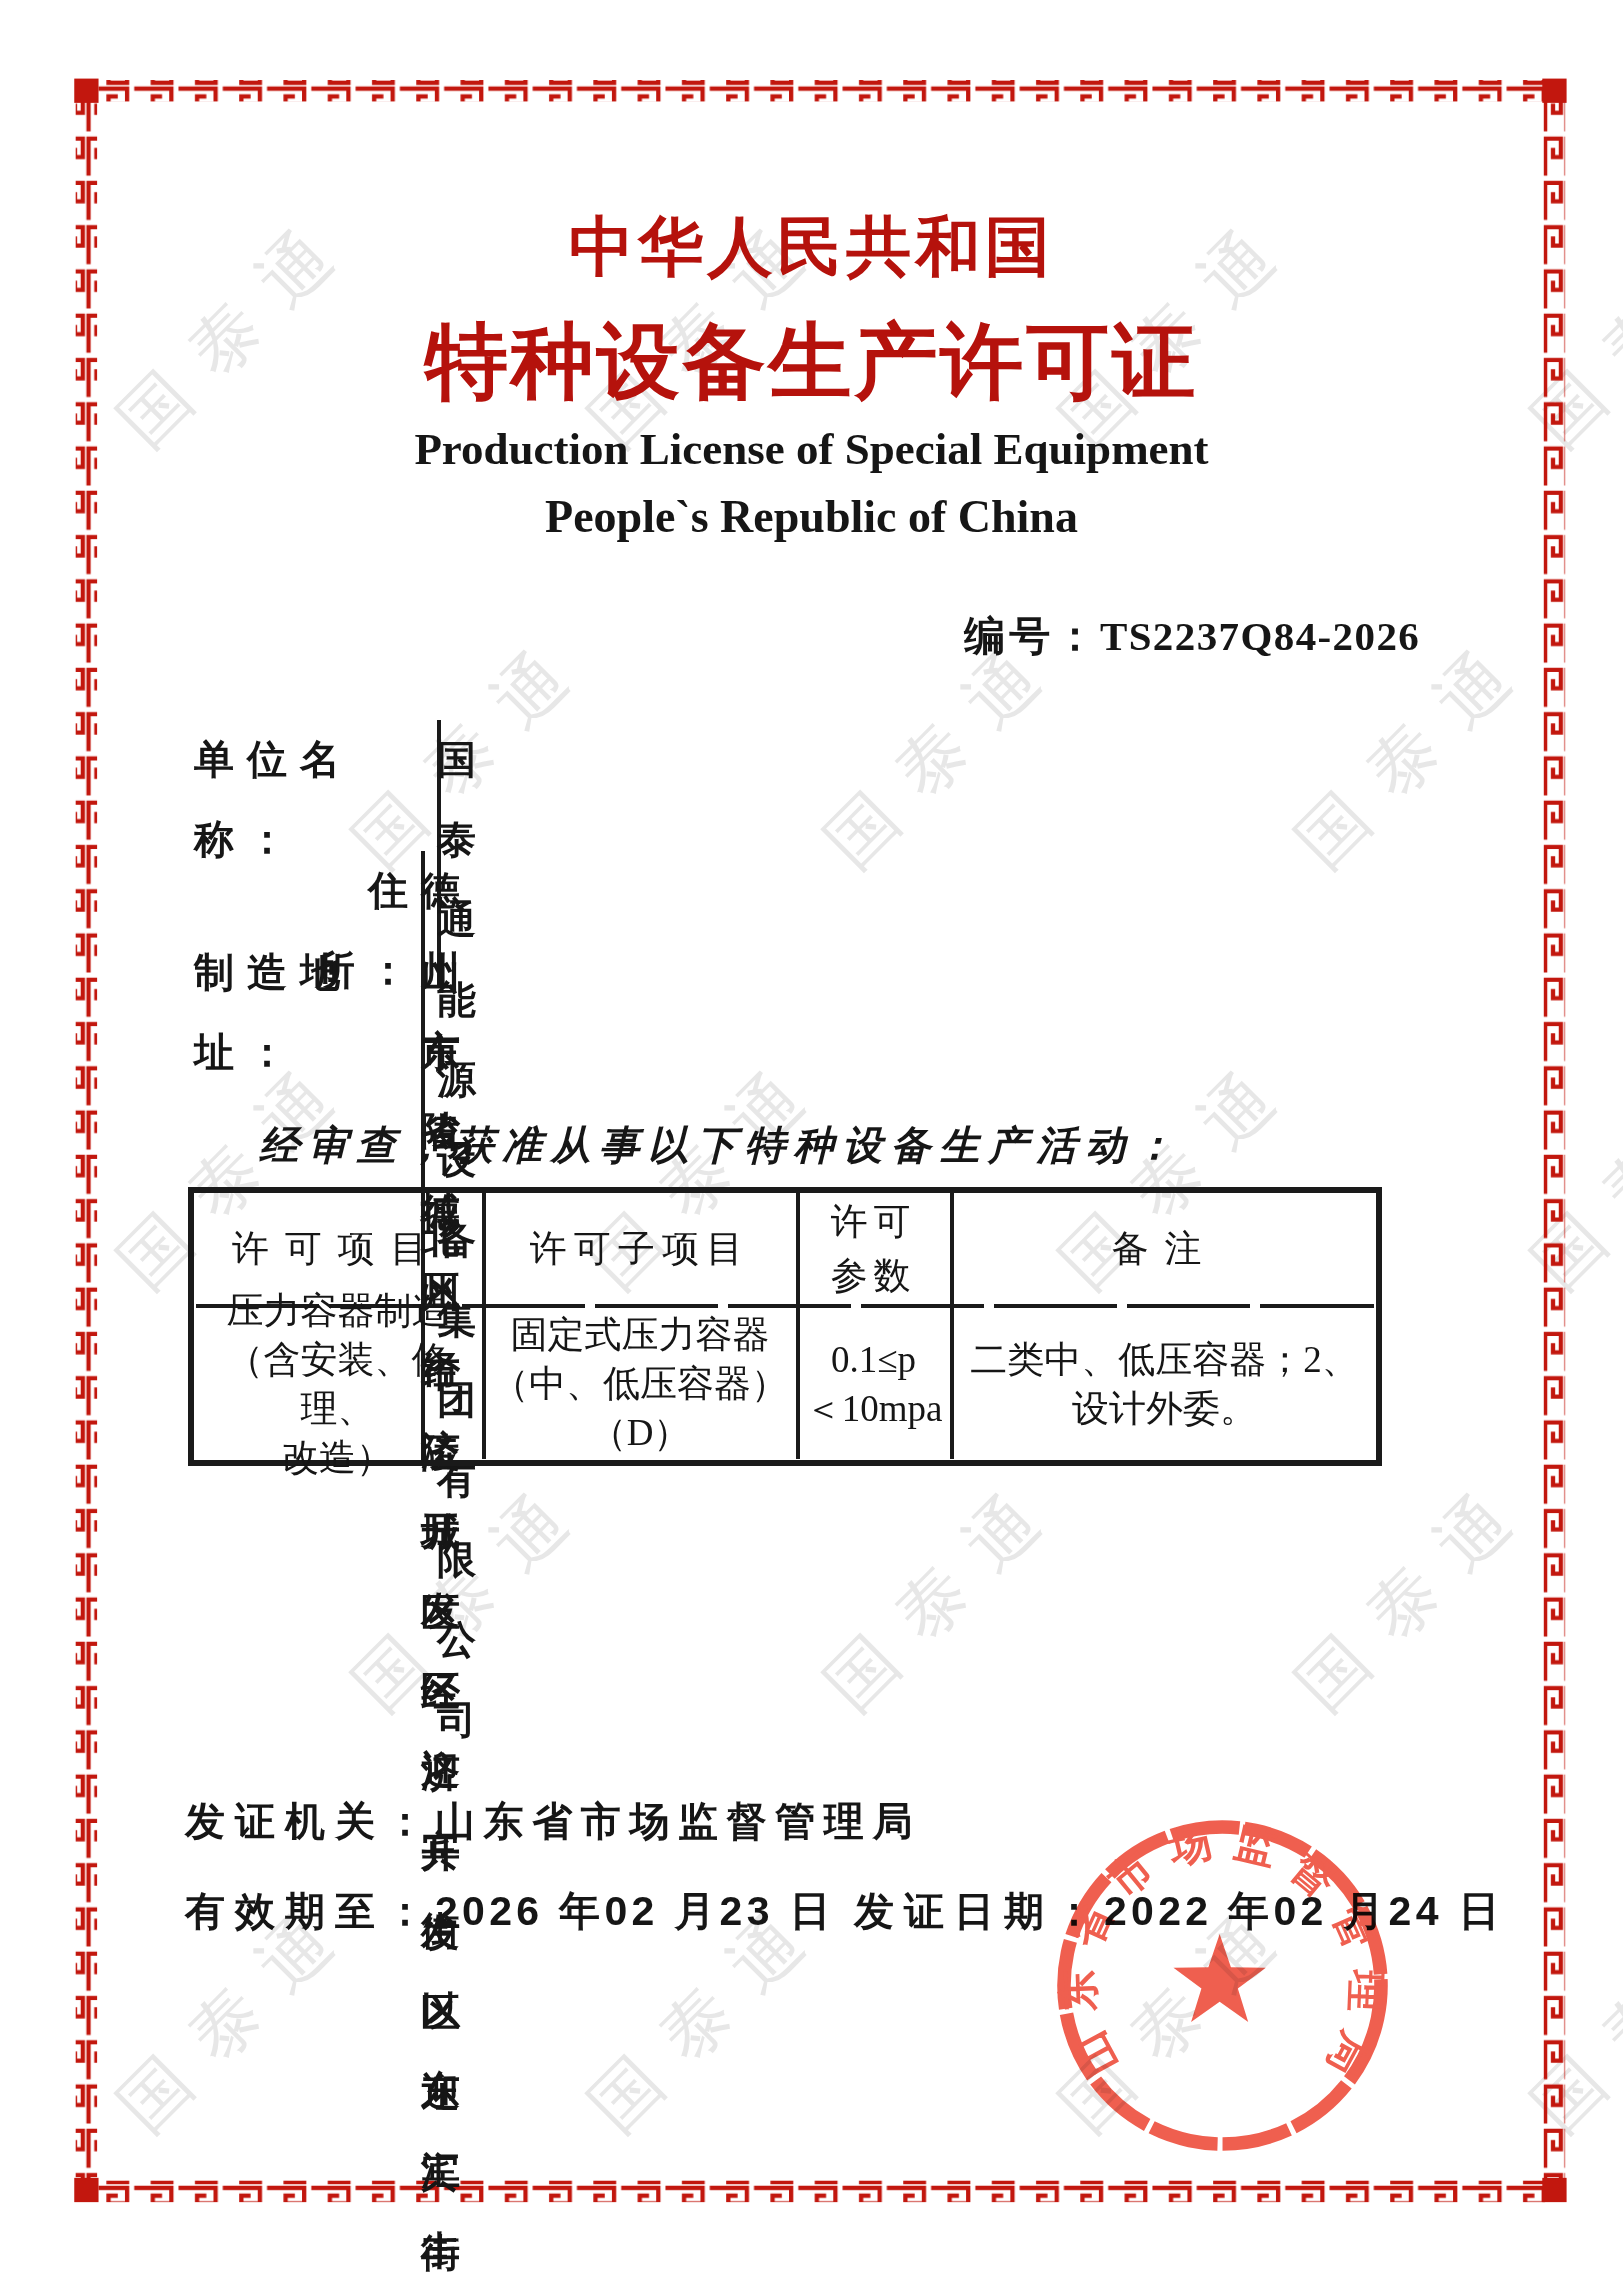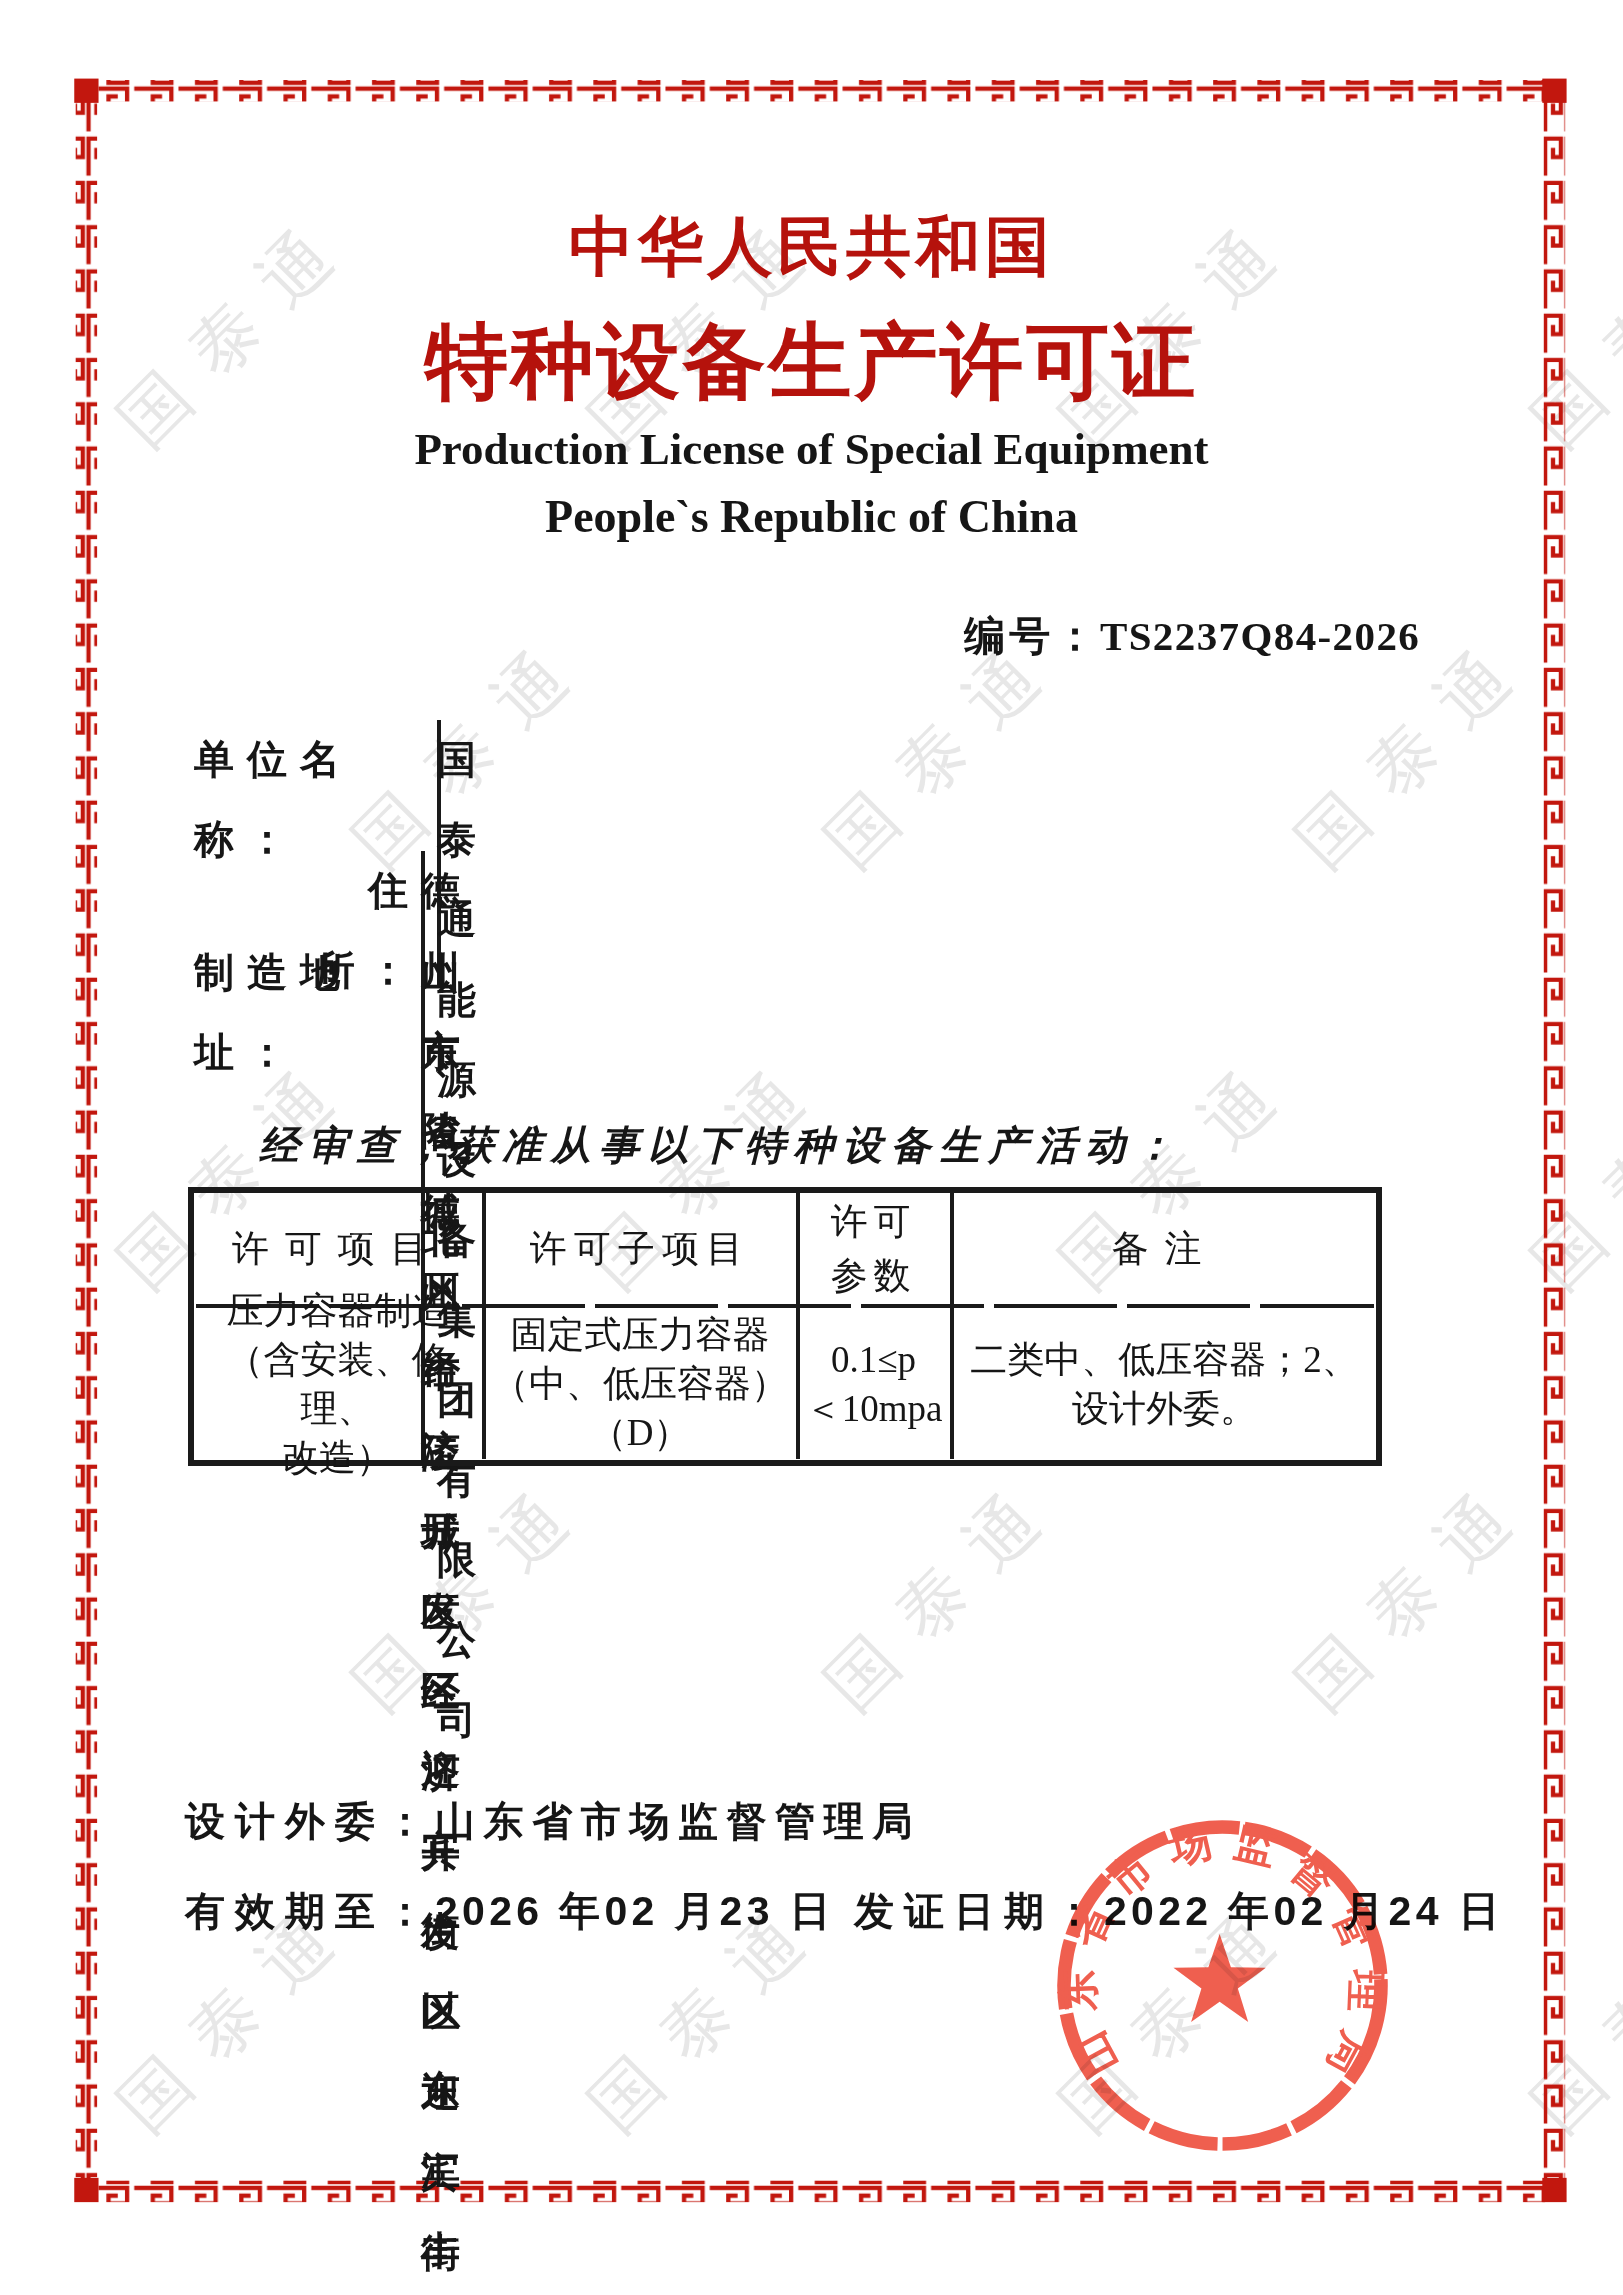--- a/index.html
+++ b/index.html
@@ -179,21 +179,21 @@
   <div class="abs cell bc c3">
     <span class="cline">0.1≤p</span>
     <span class="cline">＜10mpa</span>
   </div>
   <div class="abs cell bc c4">
     <span class="cline">二类中、低压容器；2、</span>
     <span class="cline">设计外委。</span>
   </div>
 
   <div class="abs foot authority">
-    <span class="lab">设计外委：</span><span class="val">山东省市场监督管理局</span>
+    <span class="lab">发证机关：</span><span class="val">山东省市场监督管理局</span>
   </div>
   <div class="abs foot valid">
     <span class="lab">有效期至：</span><span class="val">2026 年02 月23 日</span>
   </div>
   <div class="abs foot issue">
     <span class="lab">发证日期：</span><span class="val">2022 年02 月24 日</span>
   </div>
 
   <svg class="stamp abs" width="357" height="357" viewBox="-250 -250 500 500">
     <circle cx="0" cy="0" r="222" fill="none" stroke="#ee5140" stroke-width="19" stroke-dasharray="96 7" transform="rotate(12)"></circle>

